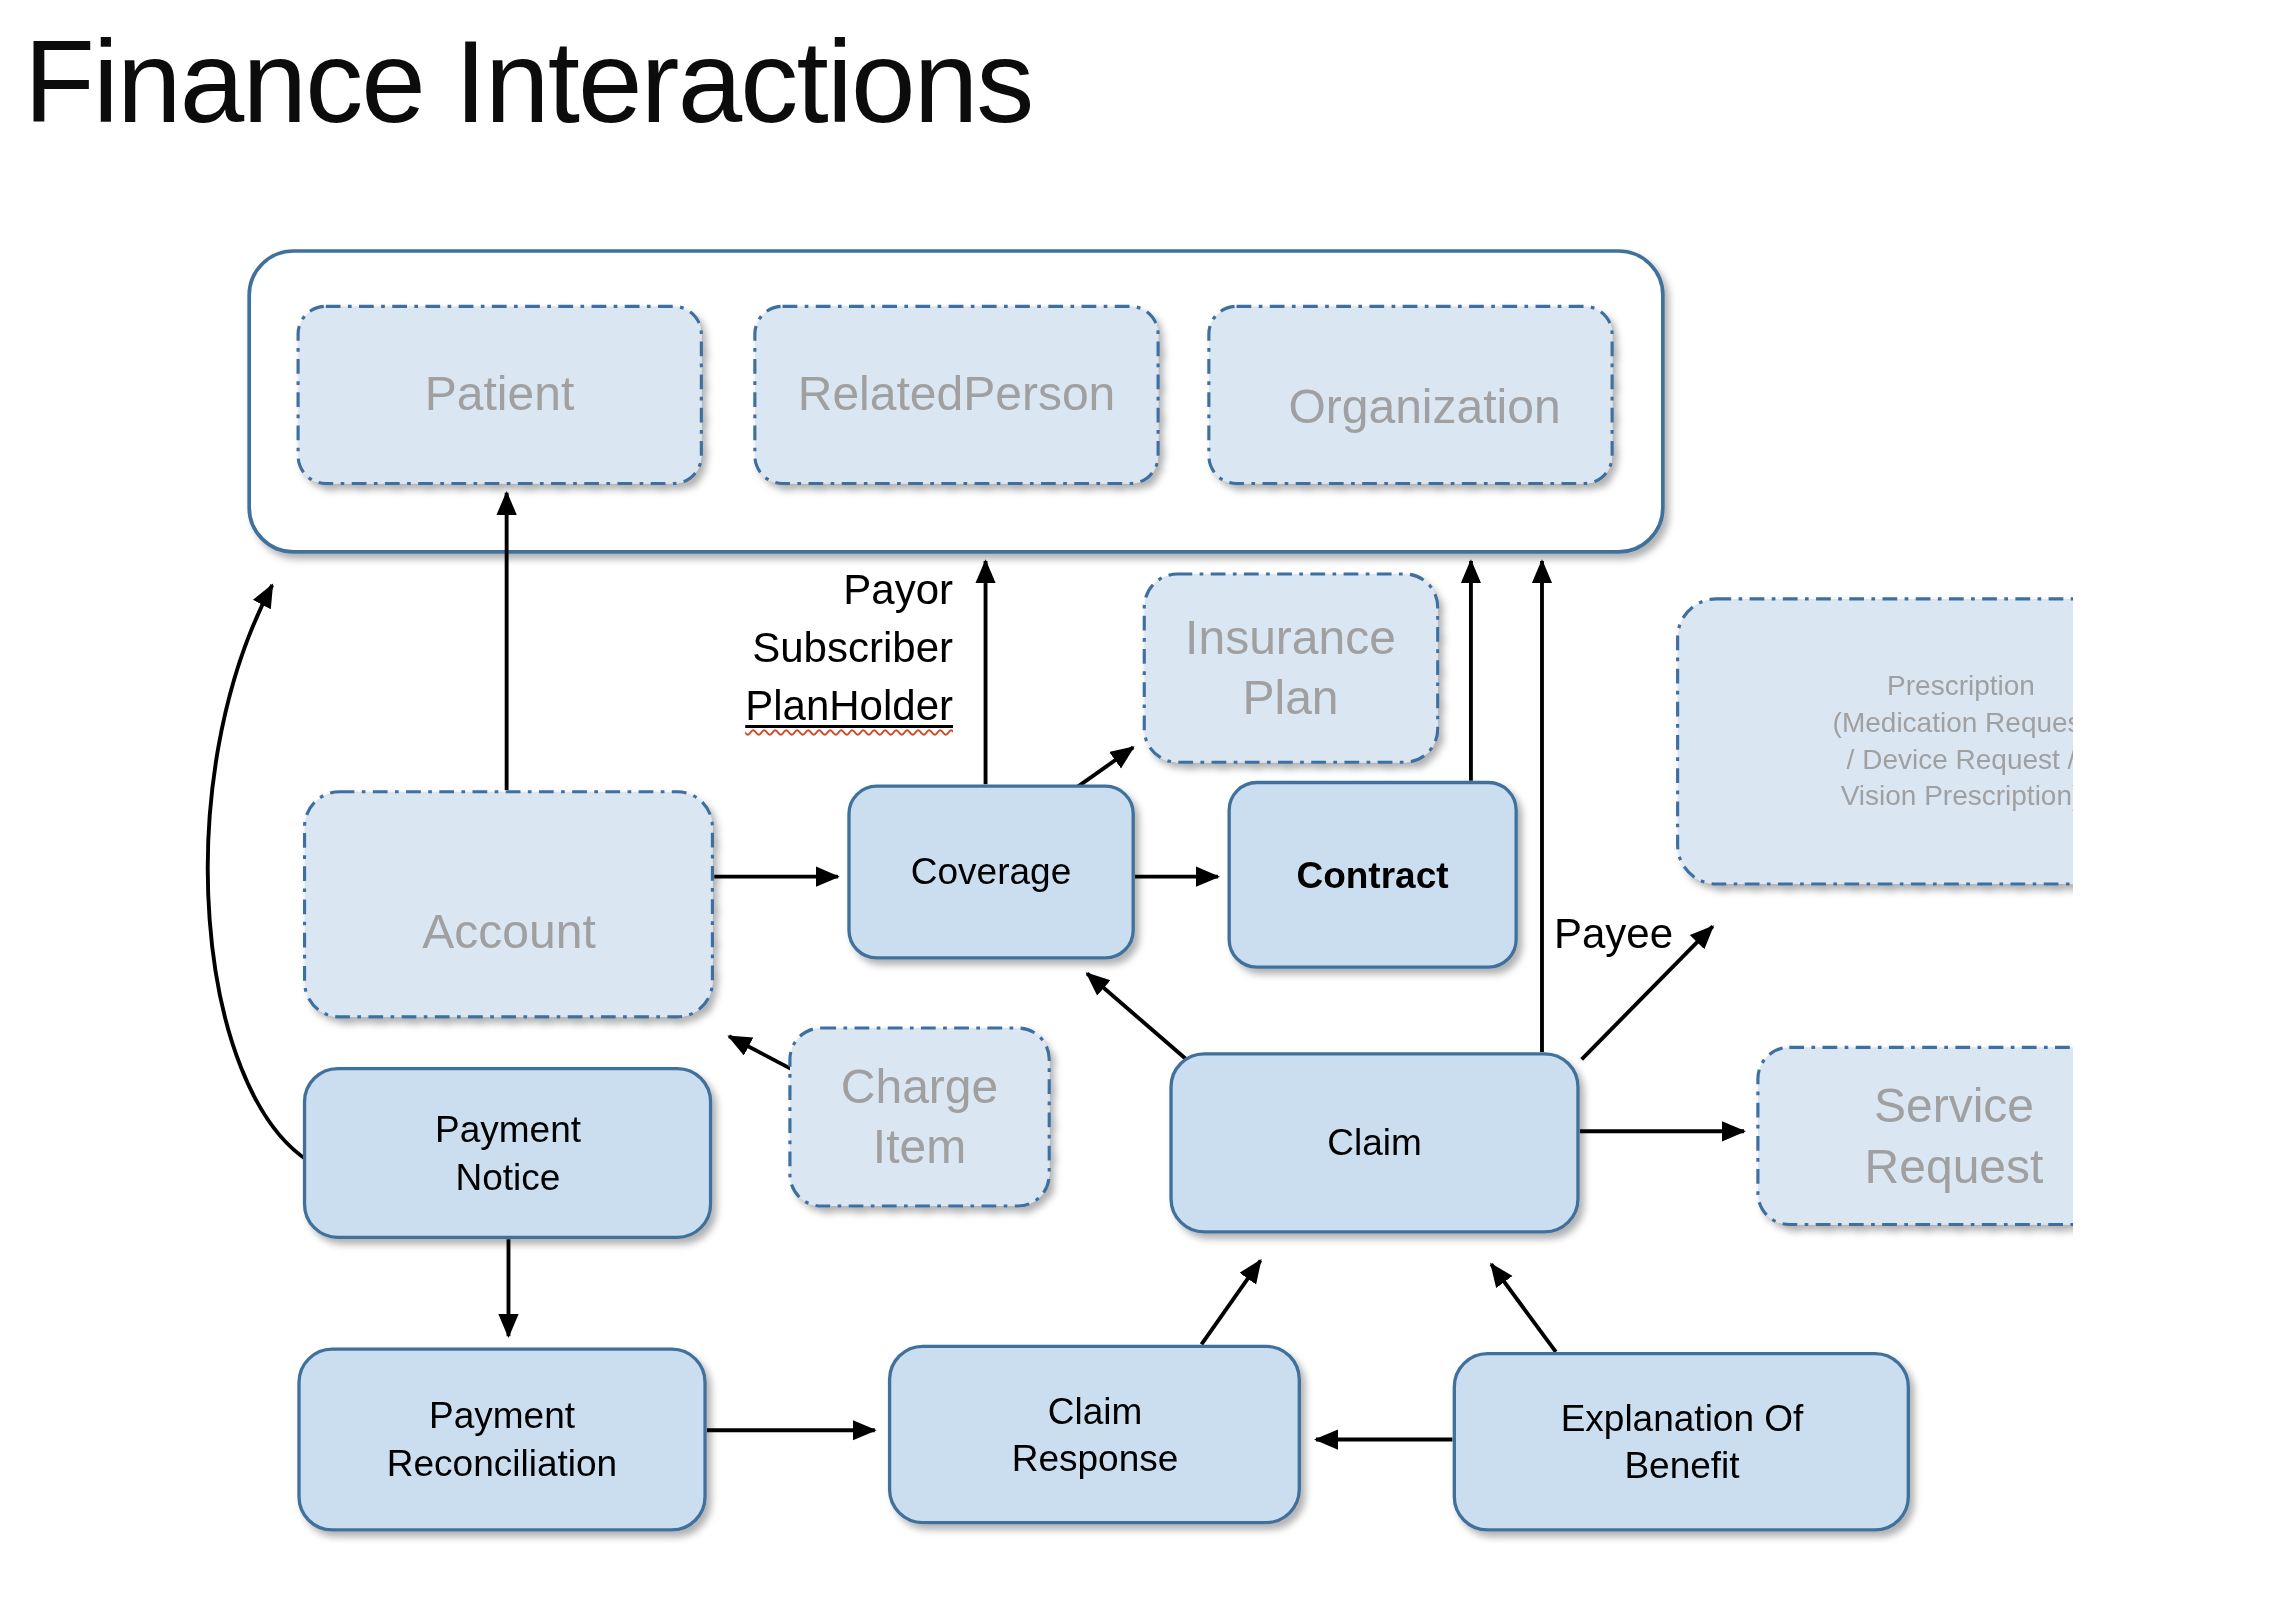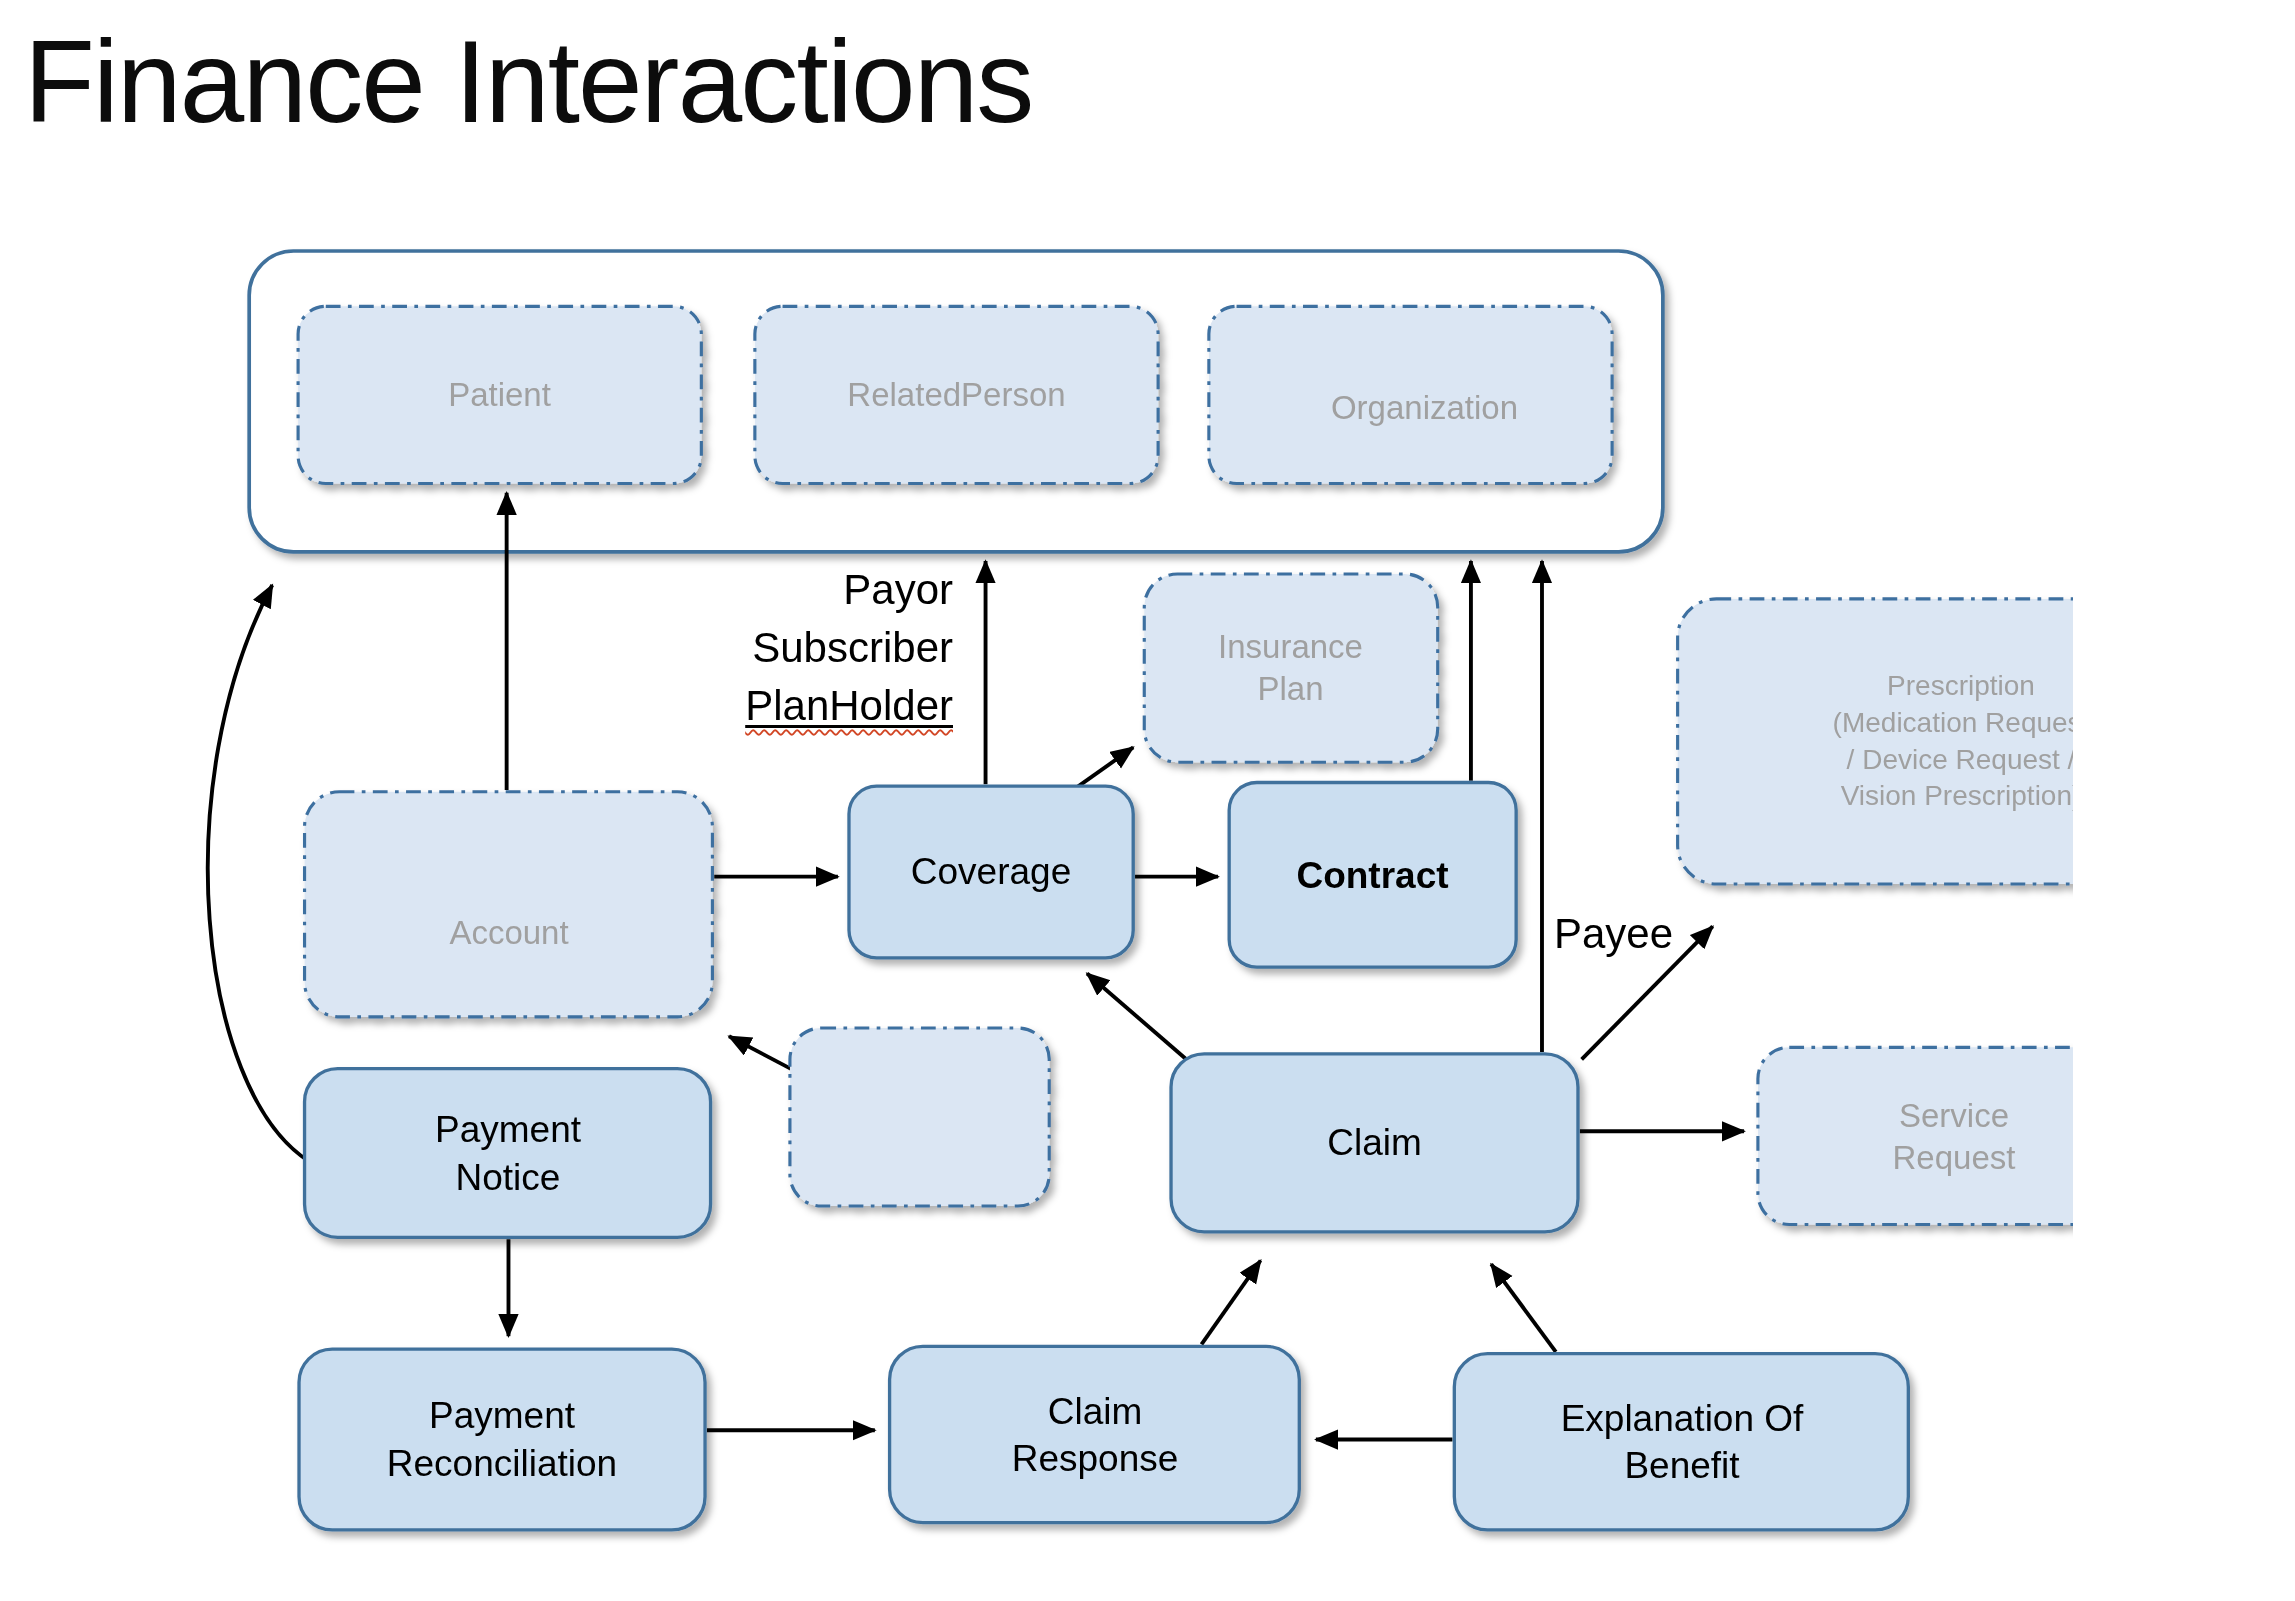--- a/index.html
+++ b/index.html
@@ -3,21 +3,21 @@
 <meta charset="utf-8">
 <style>
   html,body{margin:0;padding:0;background:#ffffff;}
   .stage{position:relative;width:2073px;height:1601px;background:#ffffff;overflow:hidden;
          font-family:"Liberation Sans",sans-serif;}
   .layer{position:absolute;left:0;top:0;}
   .title{position:absolute;left:24px;top:14.8px;margin:0;font-size:116px;font-weight:300;
          letter-spacing:-1.8px;color:#0c0c0c;white-space:nowrap;}
   .lbl{position:absolute;display:flex;align-items:center;justify-content:center;
        text-align:center;white-space:pre-line;pointer-events:none;}
-  .ref{color:#a0a0a0;font-size:33px;line-height:1.26;}
+  .ref{color:#a0a0a0;font-size:48px;line-height:1.26;}
   .ref.small{font-size:28px;line-height:1.32;}
   .act{color:#000000;font-size:37px;line-height:1.28;}
   .roles{position:absolute;left:519px;top:561px;width:434px;text-align:right;
          font-size:42px;line-height:58px;color:#000;}
   .payee{position:absolute;left:1554px;top:910px;font-size:42px;color:#000;}
   .planholder-wrap{display:inline-block;text-decoration:underline wavy #d24726;
          text-decoration-thickness:1.8px;text-underline-offset:9.2px;}
   .planholder-text{text-decoration:underline solid #000;text-decoration-thickness:2.8px;
          text-underline-offset:4.6px;}
 </style>
@@ -79,20 +79,22 @@
   <div class="lbl ref" style="left:298px;top:306px;width:403px;height:177px;">Patient</div>
   <div class="lbl ref" style="left:755px;top:306px;width:403px;height:177px;">RelatedPerson</div>
   <div class="lbl ref" style="left:1223px;top:306px;width:403px;height:177px;margin-top:13px;">Organization</div>
   <div class="lbl ref" style="left:1144px;top:574px;width:293px;height:188px;">Insurance
 Plan</div>
   <div class="lbl ref small" style="left:1678px;top:599px;width:566px;height:285px;">Prescription
 (Medication Request
 / Device Request /
 Vision Prescription)</div>
   <div class="lbl ref" style="left:305px;top:792px;width:408px;height:225px;margin-top:28px;">Account</div>
+  <div class="lbl ref" style="left:790px;top:1028px;width:259px;height:178px;">Charge
+Item</div>
   <div class="lbl ref" style="left:1758px;top:1048px;width:392px;height:177px;">Service
 Request</div>
 
   <div class="lbl act" style="left:849px;top:786px;width:284px;height:172px;">Coverage</div>
   <div class="lbl act" style="left:1229px;top:783px;width:287px;height:185px;font-weight:bold;">Contract</div>
   <div class="lbl act" style="left:1171px;top:1054px;width:407px;height:178px;">Claim</div>
   <div class="lbl act" style="left:305px;top:1069px;width:406px;height:169px;">Payment
 Notice</div>
   <div class="lbl act" style="left:299px;top:1349px;width:406px;height:181px;">Payment
 Reconciliation</div>

